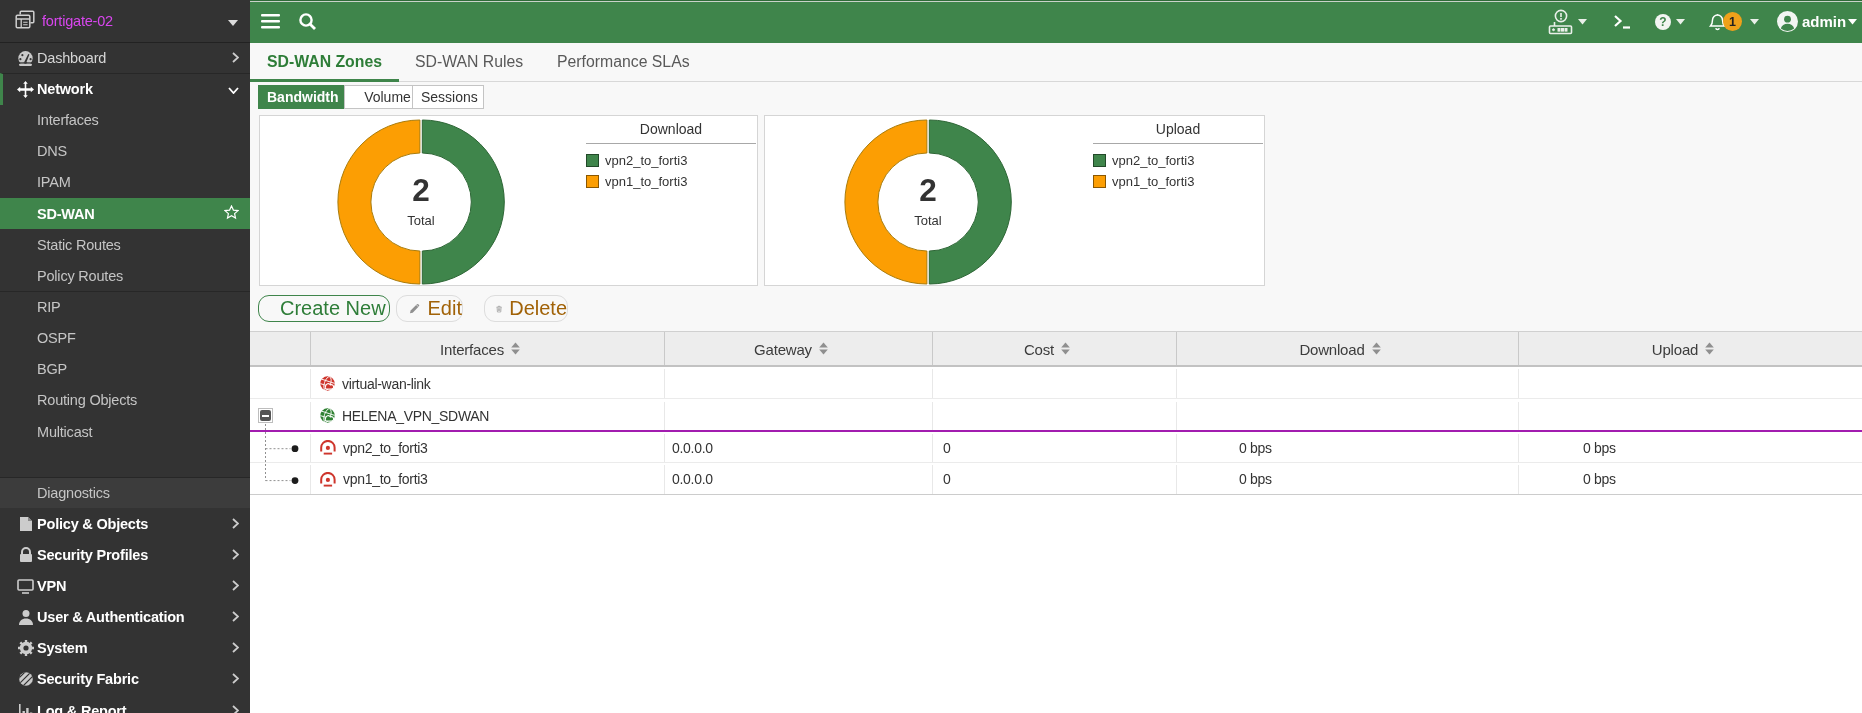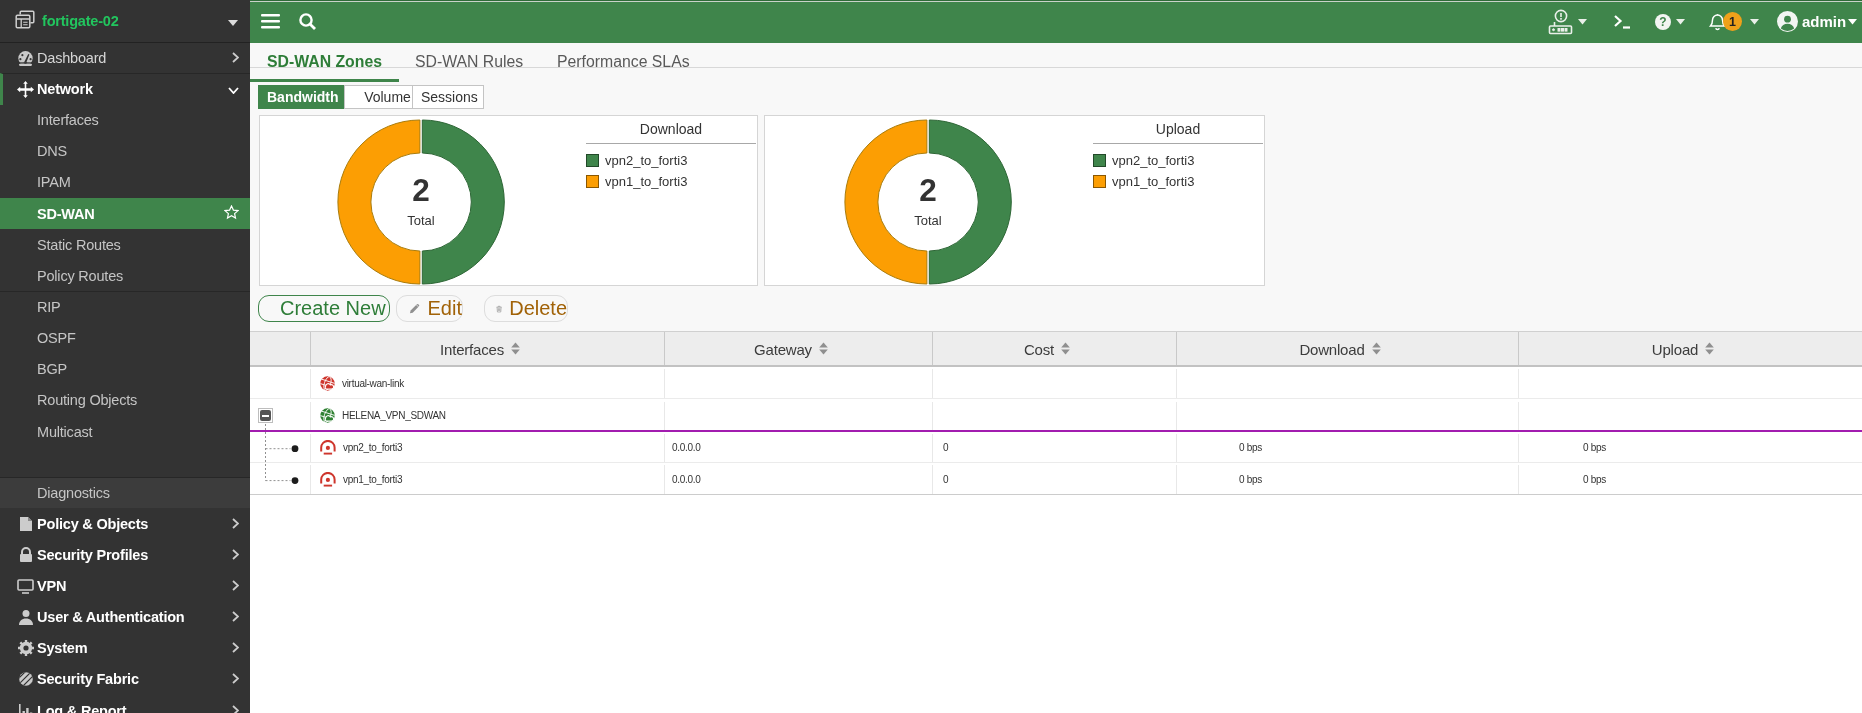--- a/index.html
+++ b/index.html
@@ -4,41 +4,41 @@
 <style>
   * { margin:0; padding:0; box-sizing:border-box; }
   html,body { width:1862px; height:713px; overflow:hidden; }
   body { font-family:"Liberation Sans", sans-serif; background:#ffffff; position:relative; }
   .abs { position:absolute; }
 
   
   #sidebar { position:absolute; left:0; top:0; width:250px; height:713px; background:#333333; color:#cccccc; font-size:14.5px; letter-spacing:-0.2px; }
   #sbheader { height:43px; background:#333333; border-bottom:1px solid #222; display:flex; align-items:center; color:#e8e8e8; }
   #sbheader .logo { margin-left:15px; margin-right:7px; }
-  #sbheader .nm { font-size:14.5px; color:#22c55e;font-weight:bold; }
+  #sbheader .nm { font-size:14.5px; color:#d946ef; }
   #sbheader .car { margin-left:auto; margin-right:12px; }
   .mi { height:31.15px; display:flex; align-items:center; position:relative; }
   .mi .ic { width:17px; margin-left:17px; margin-right:3px; display:flex; justify-content:center; }
   .mi .lb { margin-left:0px; color:#c9c9c9; }
   .mi .lb2 { margin-left:37px; color:#c5c5c5; }
   .mi .chev { margin-left:auto; margin-right:11px; }
   .mi.b .lb { color:#ffffff; font-weight:bold; }
   .mi.active { background:#3f854b; }
   .mi.active .lb2 { color:#fff; font-weight:bold; }
   .mi.netw { border-left:3px solid #3f854b; }
   .mi.netw .ic { margin-left:14px; }
   .mi.hover { background:#3c3c3c;margin-top:30px; }
 
   
   #topbar { position:absolute; left:250px; top:0; width:1612px; height:43px;
     background:linear-gradient(#2f6b38 0px,#2f6b38 1px,#c9d2c9 1px,#c9d2c9 2px,#3f854b 2px); }
   #topbar .hic { position:absolute; top:0; height:43px; display:flex; align-items:center; }
 
   
-  #tabstrip { position:absolute; left:250px; top:43px; width:1612px; height:25px; background:#f8f8f8; border-bottom:1px solid #d8d8d8; }
+  #tabstrip { position:absolute; left:250px; top:43px; width:1612px; height:39px; background:#f8f8f8; border-bottom:1px solid #d8d8d8; }
   .tab { position:absolute; top:0; height:39px; line-height:38px; padding:0 17px; font-size:15.8px; color:#595959; }
   .tab.act { color:#2e7d38; font-weight:bold; border-bottom:3px solid #3f854b; }
 
   .chip { position:absolute; top:85px; height:24px; line-height:22px; font-size:14px; text-align:center; background:#fff; border:1px solid #c4c4c4; color:#333; padding:0 8px; }
   .chip.act { background:#3f854b; border-color:#3f854b; color:#fff; font-weight:bold; line-height:23px; }
 
   
   .panel { position:absolute; top:115px; height:171px; background:#fff; border:1px solid #d5d5d5; }
   .leg-title { position:absolute; top:5px; width:170px; text-align:center; font-size:14px; color:#333; padding-bottom:5.5px; border-bottom:1px solid #a8a8a8; }
   .leg-item { position:absolute; font-size:13px; color:#333; display:flex; align-items:center; }
@@ -51,21 +51,21 @@
   .btn { position:absolute; top:295px; height:27px; display:flex; align-items:center; font-size:20px; border-radius:11px; white-space:nowrap; }
   #btn-create { left:258px; width:132px; border:1px solid #3f854b; color:#2e7d38; background:#f8f8f8; }
   .btn.dis { border:1px solid #ddd; color:#a16207; background:#f8f8f8; }
 
   
   #tbl { position:absolute; left:250px; top:331px; width:1612px; }
   .trh { display:flex; height:35.5px; background:#ededed; border-top:1px solid #d0d0d0; border-bottom:2px solid #c2c2c2; }
   .trh .th { display:flex; align-items:center; justify-content:center; font-size:15px; letter-spacing:-0.2px; color:#3c3c3c; border-left:1px solid #c9c9c9; padding-top:2px; padding-right:14px; }
   .trh .th:first-child { border-left:none; }
   .tr { display:flex; height:32.5px; background:#fff; border-bottom:1px solid #ebebeb; padding-top:2.5px; }
-  .tr .td { display:flex; align-items:center; font-size:10px; letter-spacing:-0.3px; color:#333; border-left:1px solid #e8e8e8; position:relative; }
+  .tr .td { display:flex; align-items:center; font-size:14px; letter-spacing:-0.3px; color:#333; border-left:1px solid #e8e8e8; position:relative; }
   .tr .td:first-child { border-left:none; }
   .c0 { width:60px; } .c1 { width:354px; } .c2 { width:268px; } .c3 { width:244px; } .c4 { width:342px; } .c5 { width:344px; }
   .sort { display:inline-block; margin-left:6px; }
 </style>
 </head>
 <body>
 
 <div id="sidebar">
   <div id="sbheader">
     <span class="logo"><svg width="20" height="20" viewBox="0 0 20 20">

